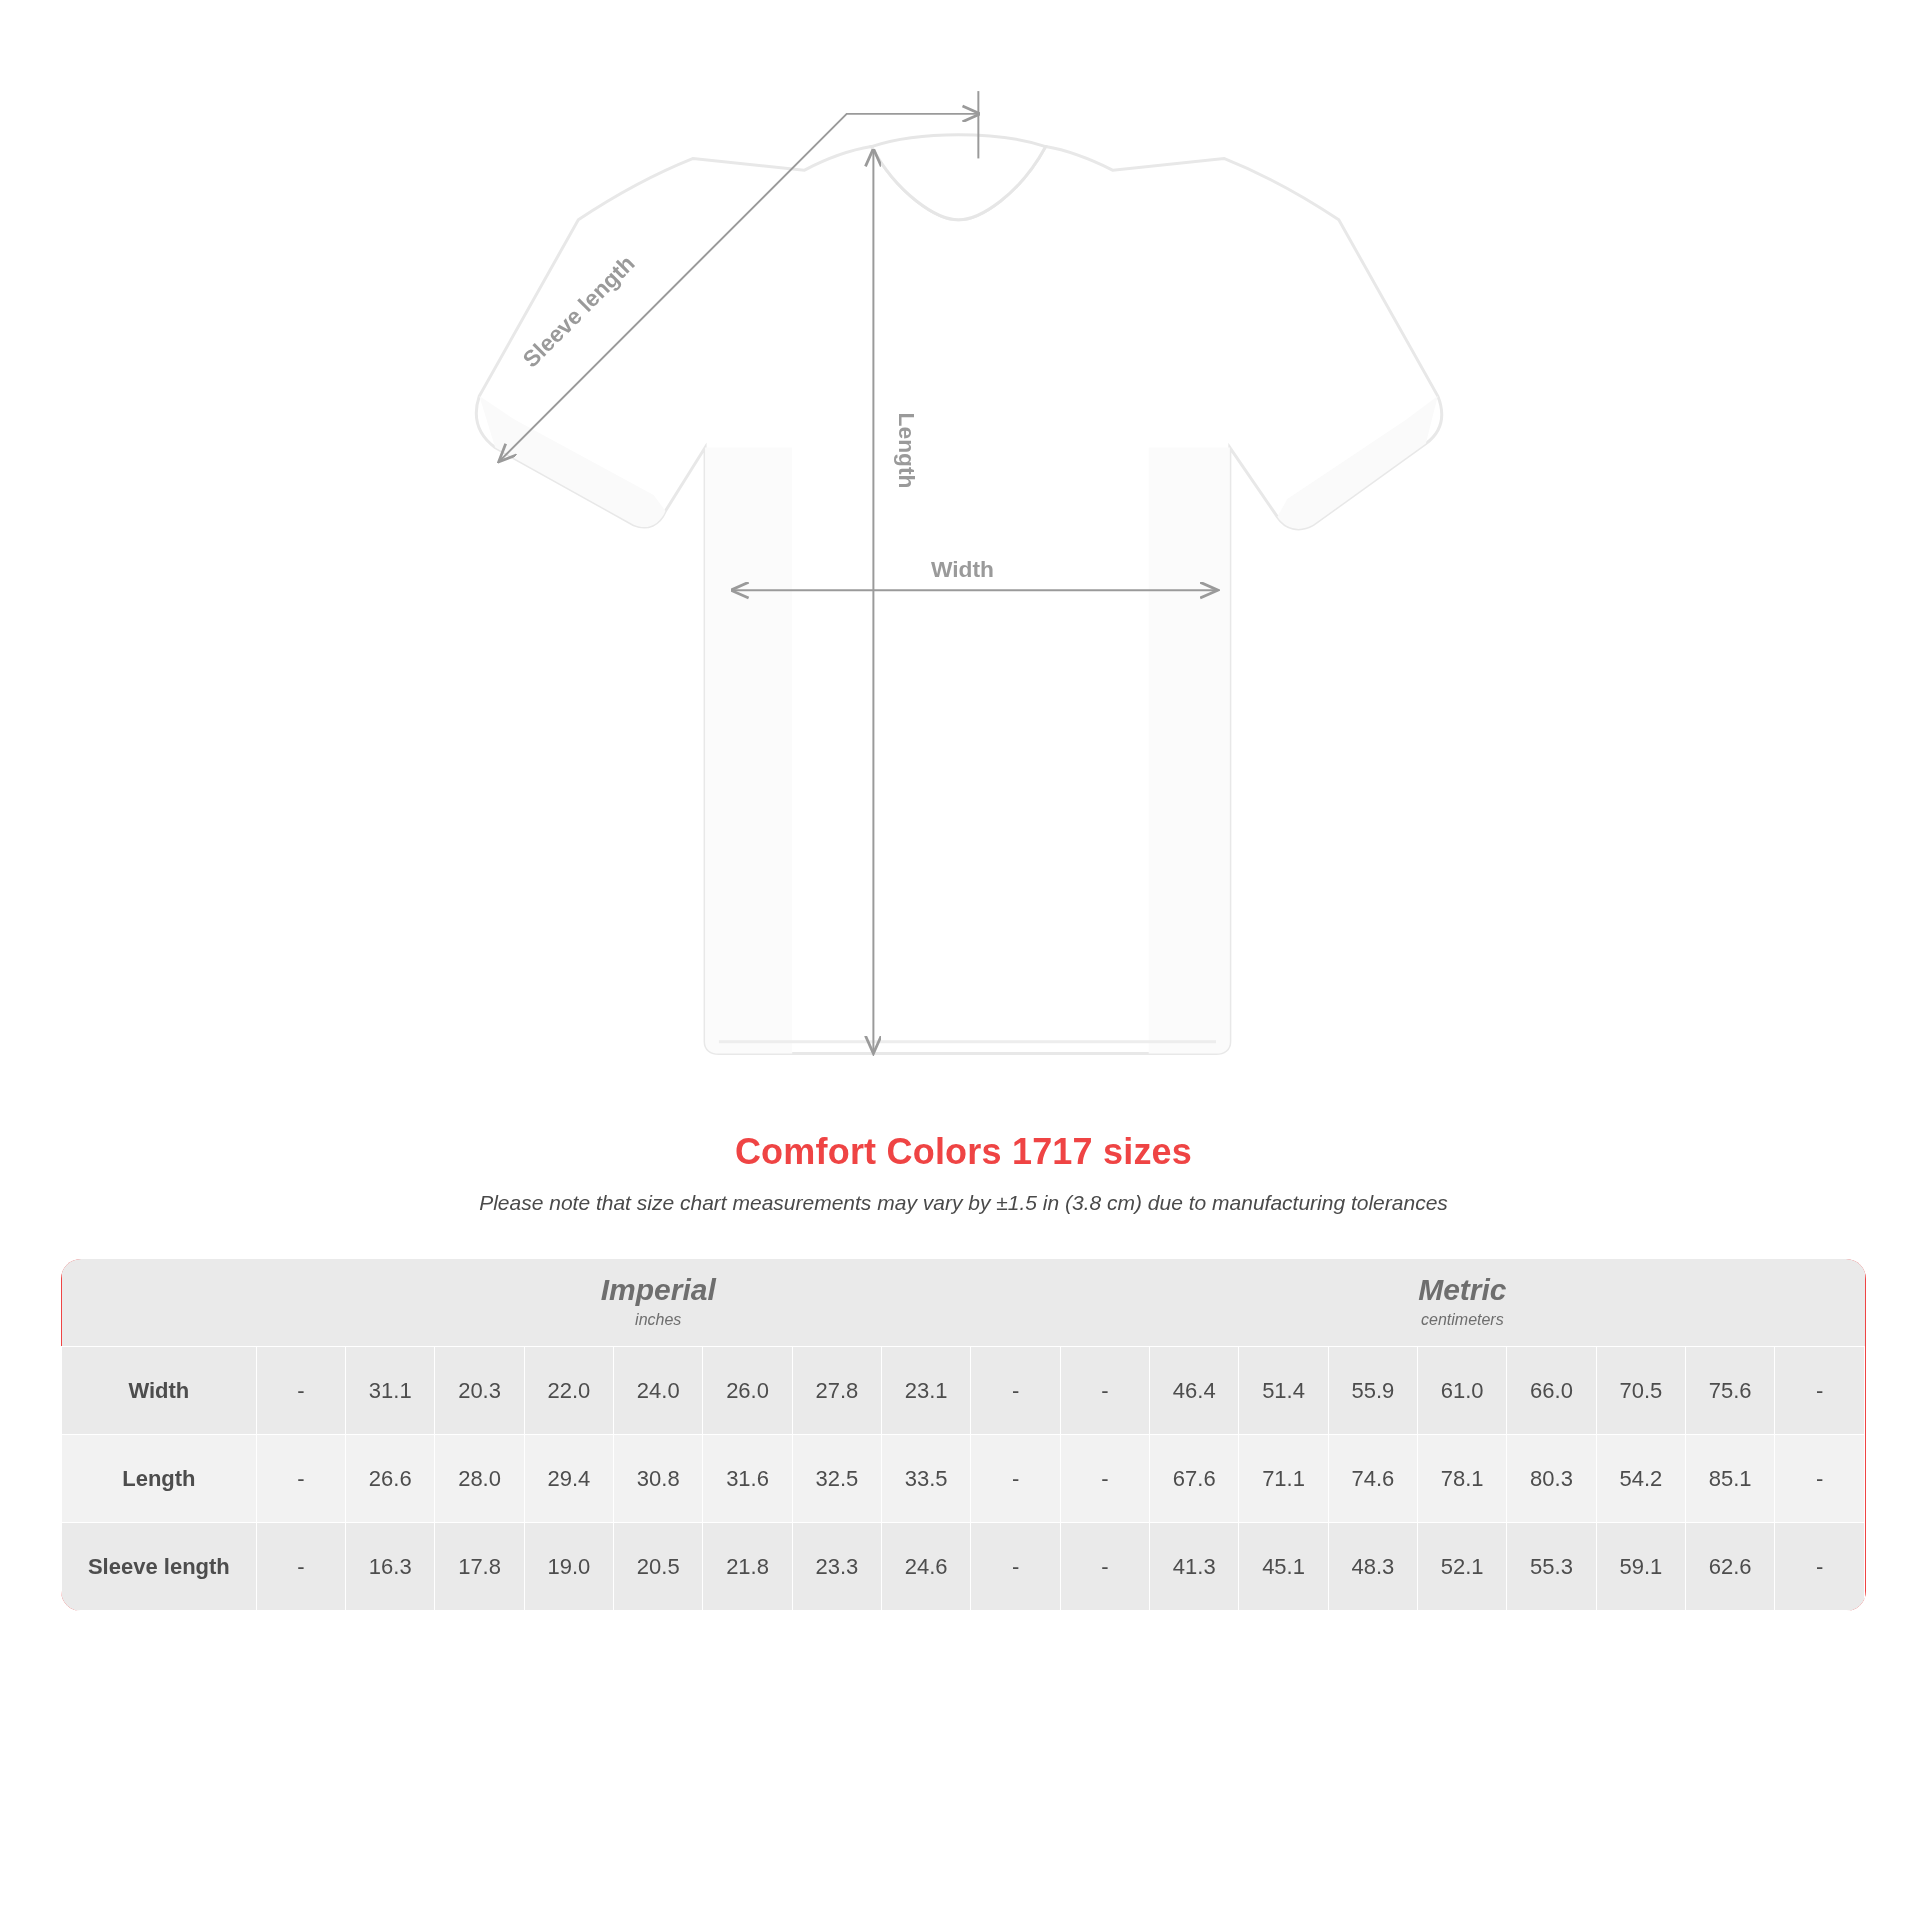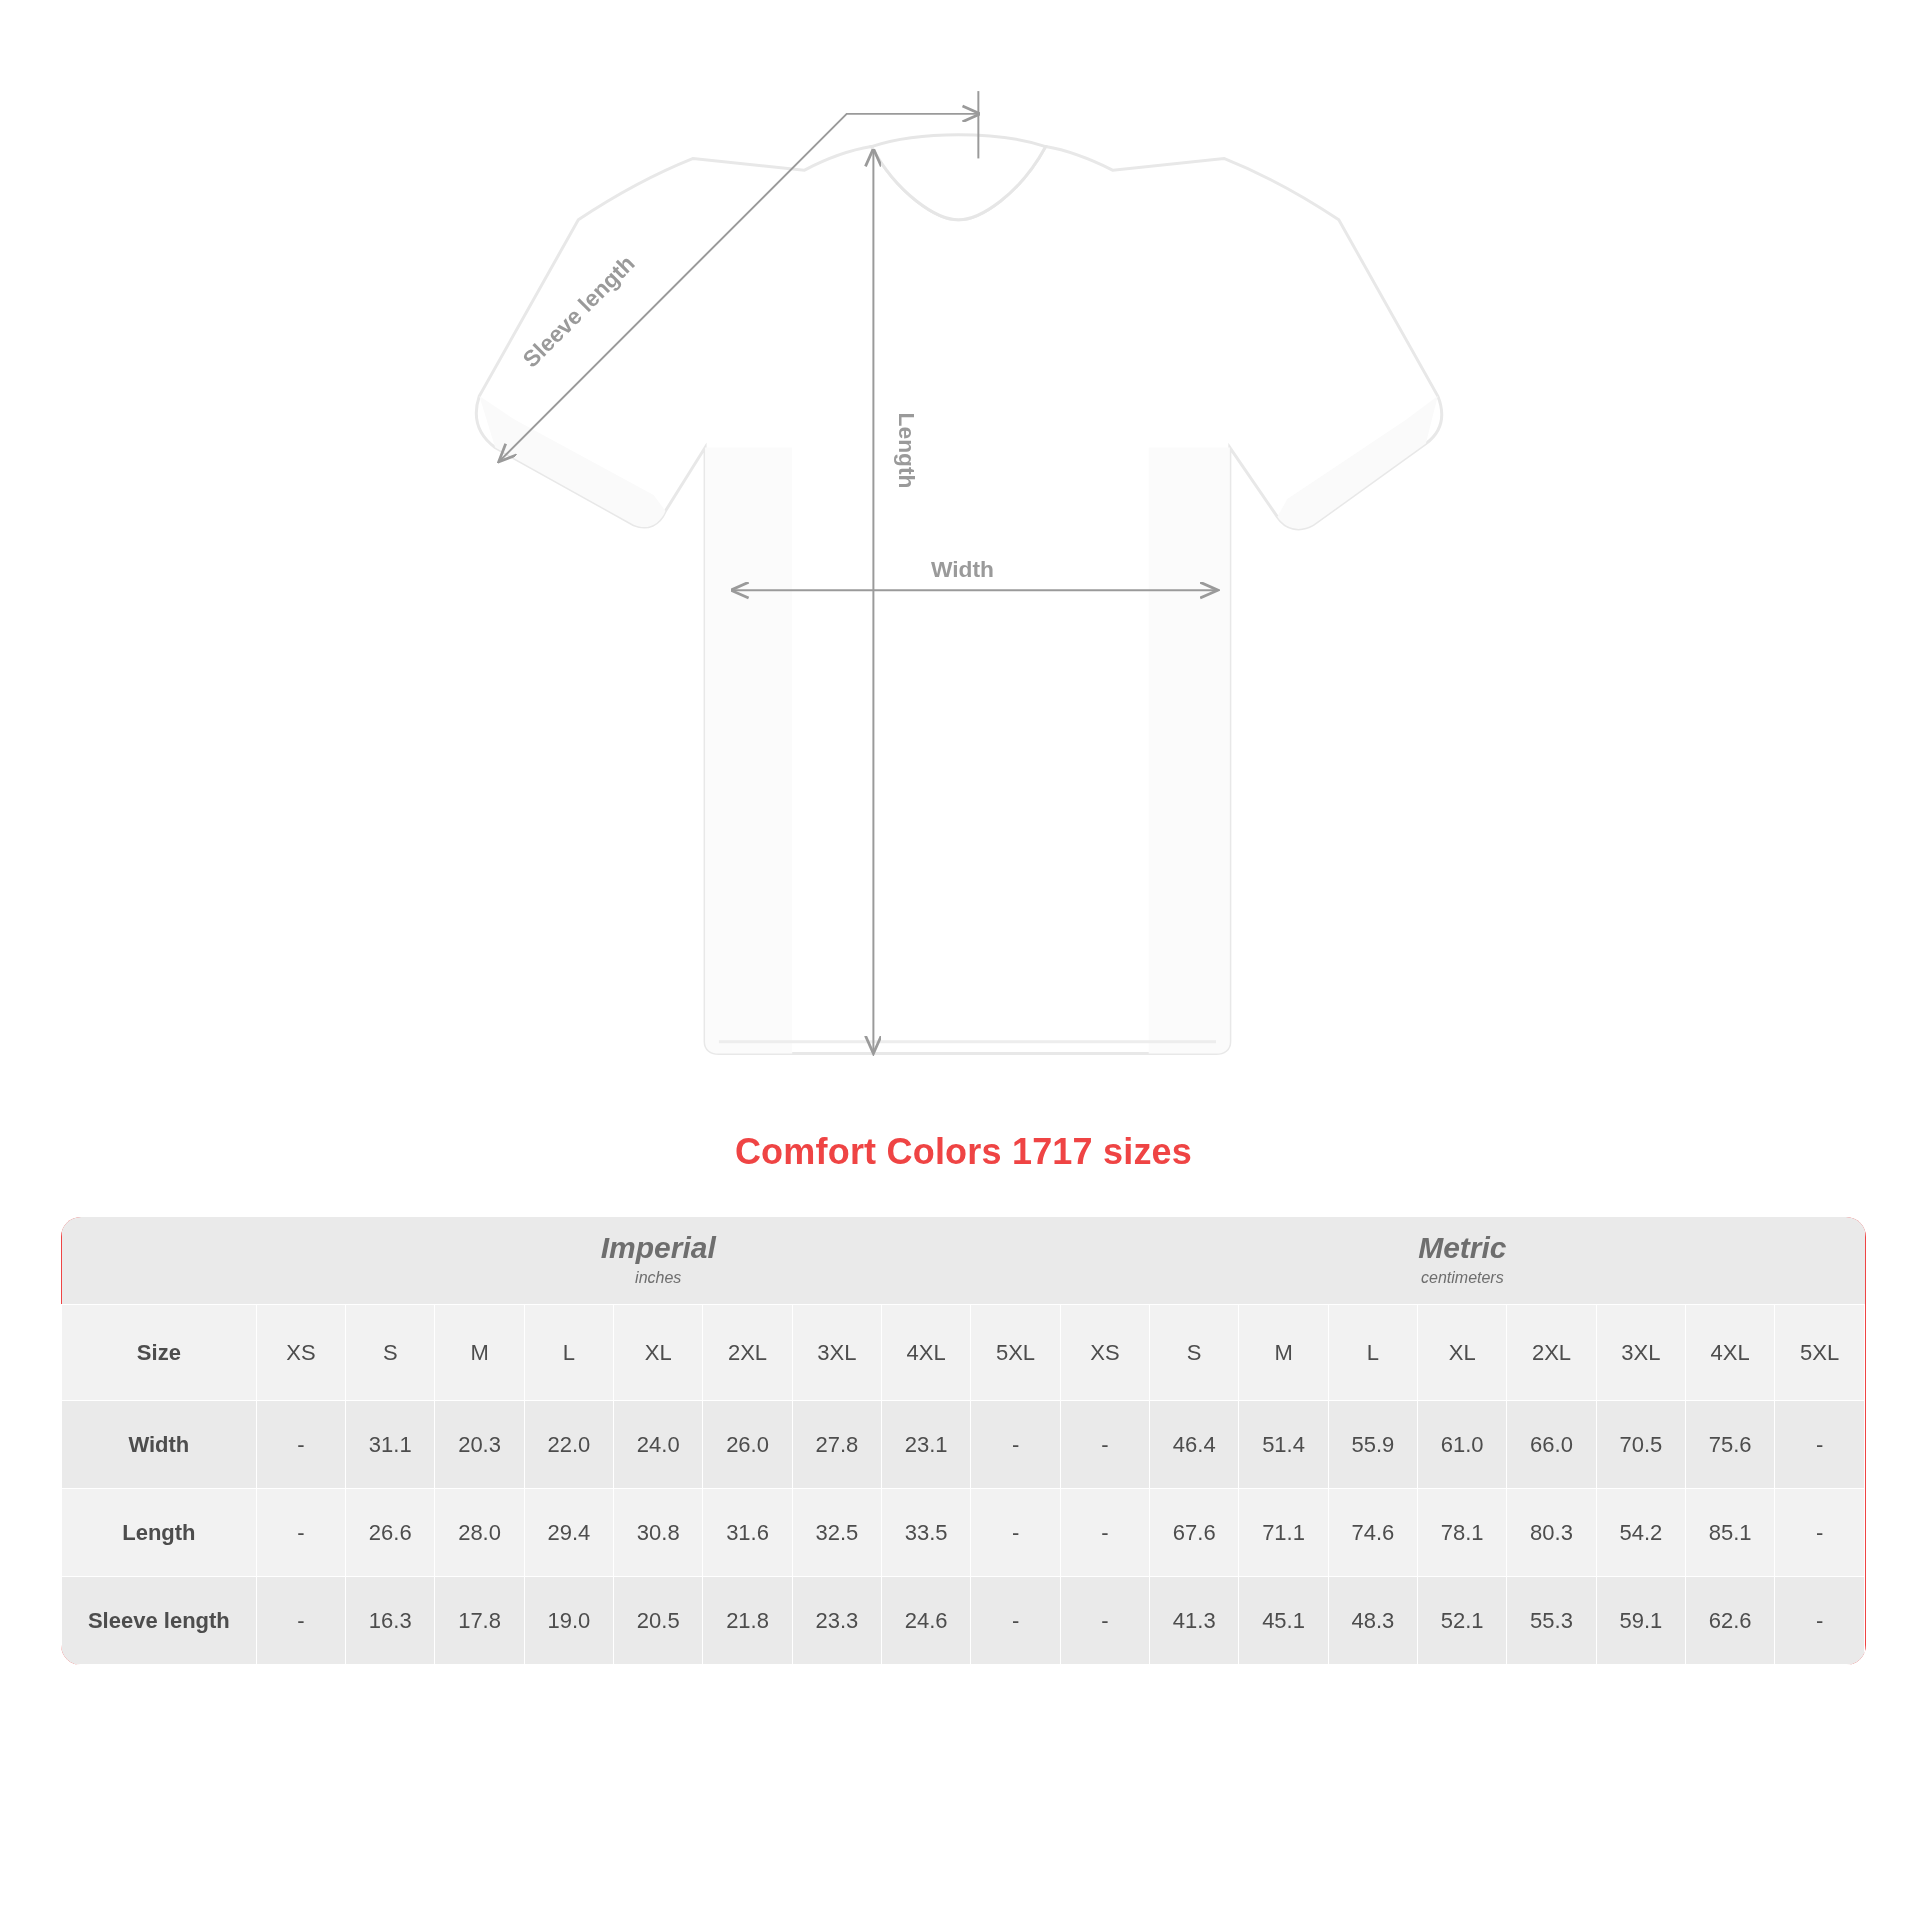--- a/index.html
+++ b/index.html
@@ -180,61 +180,41 @@
 
       <g stroke="#9a9a9a" stroke-width="2" fill="none">
         <path d="M 988 115 L 855 115 L 505 465" marker-start="url(#arrHeadStart)" marker-end="url(#arrHead)"></path>
         <line x1="988" y1="92" x2="988" y2="160"></line>
       </g>
       <text x="590" y="320" fill="#9a9a9a" font-family="Liberation Sans, sans-serif" font-size="23" font-weight="bold" transform="rotate(-45 590 320)" text-anchor="middle">Sleeve length</text>
     </svg>
   </div>
 
   <h1 class="chart-title">Comfort Colors 1717 sizes</h1>
+  <p class="chart-note">Please note that size chart measurements may vary by ±1.5 in (3.8 cm) due to manufacturing tolerances</p>
 
   <div class="table-wrap">
     <table class="size-table">
       <colgroup>
         <col style="width:194px">
         <col span="18" style="width:89px">
       </colgroup>
       <tbody>
         <tr>
           <td class="unit-head"></td>
           <td class="unit-head" colspan="9">
             <div class="unit-name">Imperial</div>
             <div class="unit-sub">inches</div>
           </td>
           <td class="unit-head" colspan="9">
             <div class="unit-name">Metric</div>
             <div class="unit-sub">centimeters</div>
           </td>
         </tr>
 
-        <tr class="head-row">
-          <th class="size-label-head">Size</th>
-          <th class="col-head">XS</th>
-          <th class="col-head">S</th>
-          <th class="col-head">M</th>
-          <th class="col-head">L</th>
-          <th class="col-head">XL</th>
-          <th class="col-head">2XL</th>
-          <th class="col-head">3XL</th>
-          <th class="col-head">4XL</th>
-          <th class="col-head">5XL</th>
-          <th class="col-head">XS</th>
-          <th class="col-head">S</th>
-          <th class="col-head">M</th>
-          <th class="col-head">L</th>
-          <th class="col-head">XL</th>
-          <th class="col-head">2XL</th>
-          <th class="col-head">3XL</th>
-          <th class="col-head">4XL</th>
-          <th class="col-head">5XL</th>
-        </tr>
 
         <tr class="row-alt">
           <td class="row-label">Width</td>
           <td>-</td>
           <td>31.1</td>
           <td>20.3</td>
           <td>22.0</td>
           <td>24.0</td>
           <td>26.0</td>
           <td>27.8</td>

